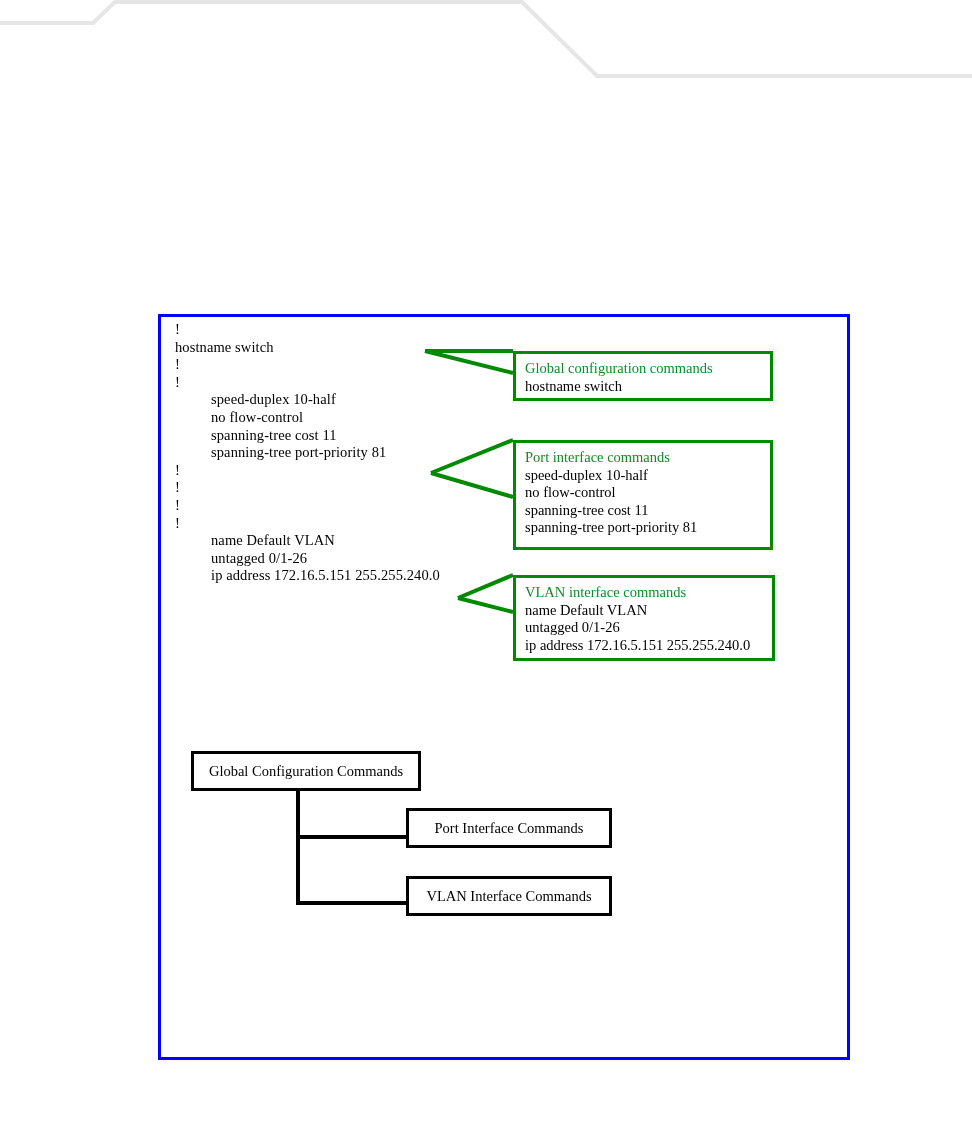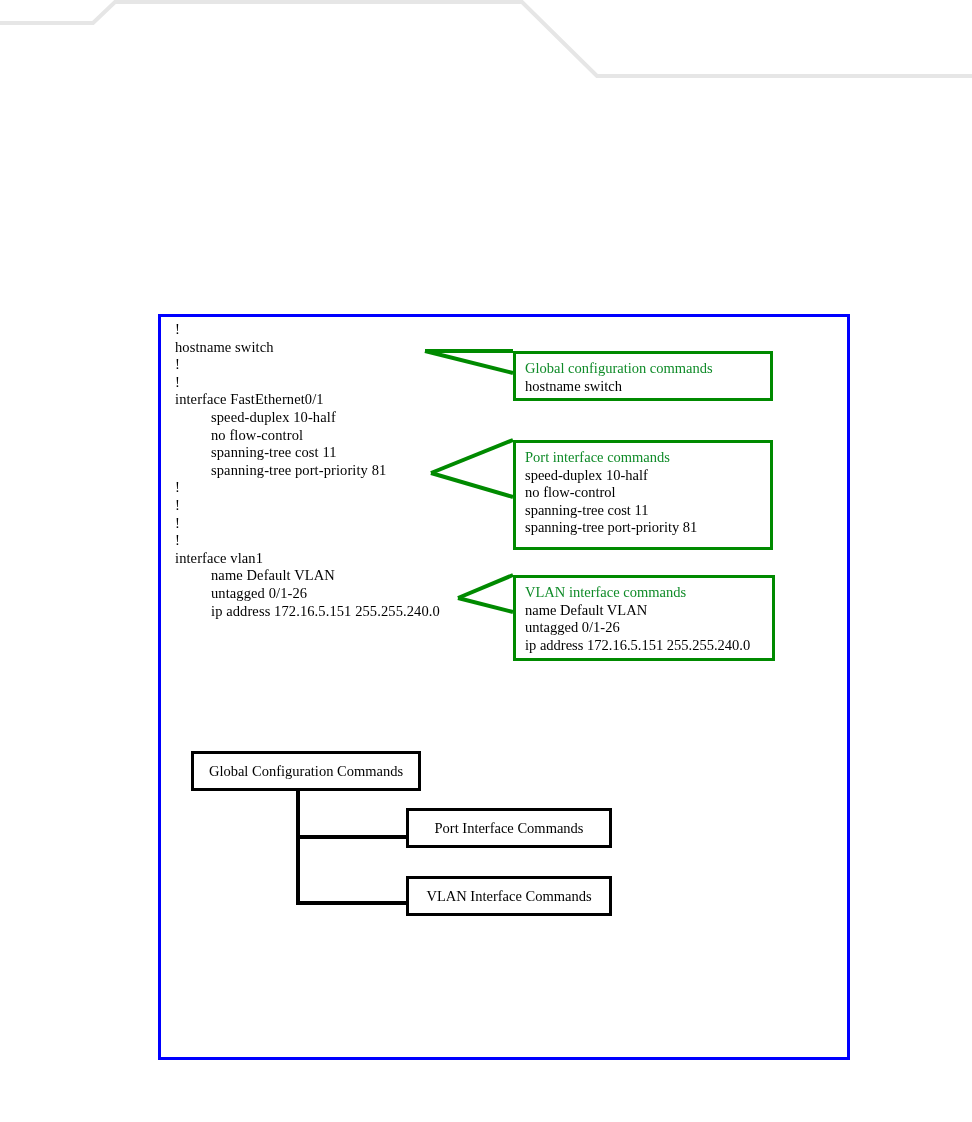--- a/index.html
+++ b/index.html
@@ -126,30 +126,28 @@
     <polyline points="0,23 93,23 115,2 522,2 597,76 972,76" fill="none" stroke="#e6e6e6" stroke-width="4"></polyline>
   </svg>
 
   <div id="figure-frame">
 
     <div id="config-listing">
       <div class="cfg-line">!</div>
       <div class="cfg-line">hostname switch</div>
       <div class="cfg-line">!</div>
       <div class="cfg-line">!</div>
-      <div class="cfg-line">interface FastEthernet0/1</div>
       <div class="cfg-line indent">speed-duplex 10-half</div>
       <div class="cfg-line indent">no flow-control</div>
       <div class="cfg-line indent">spanning-tree cost 11</div>
       <div class="cfg-line indent">spanning-tree port-priority 81</div>
       <div class="cfg-line">!</div>
       <div class="cfg-line">!</div>
       <div class="cfg-line">!</div>
       <div class="cfg-line">!</div>
-      <div class="cfg-line">interface vlan1</div>
       <div class="cfg-line indent">name Default VLAN</div>
       <div class="cfg-line indent">untagged 0/1-26</div>
       <div class="cfg-line indent">ip address 172.16.5.151 255.255.240.0</div>
     </div>
 
     <svg id="leaders" viewBox="0 0 692 746" xmlns="http://www.w3.org/2000/svg">
 
       <polyline points="264,34 352,34" fill="none" stroke="#008a00" stroke-width="4"></polyline>
       <polyline points="264,34 352,56" fill="none" stroke="#008a00" stroke-width="4"></polyline>
 

